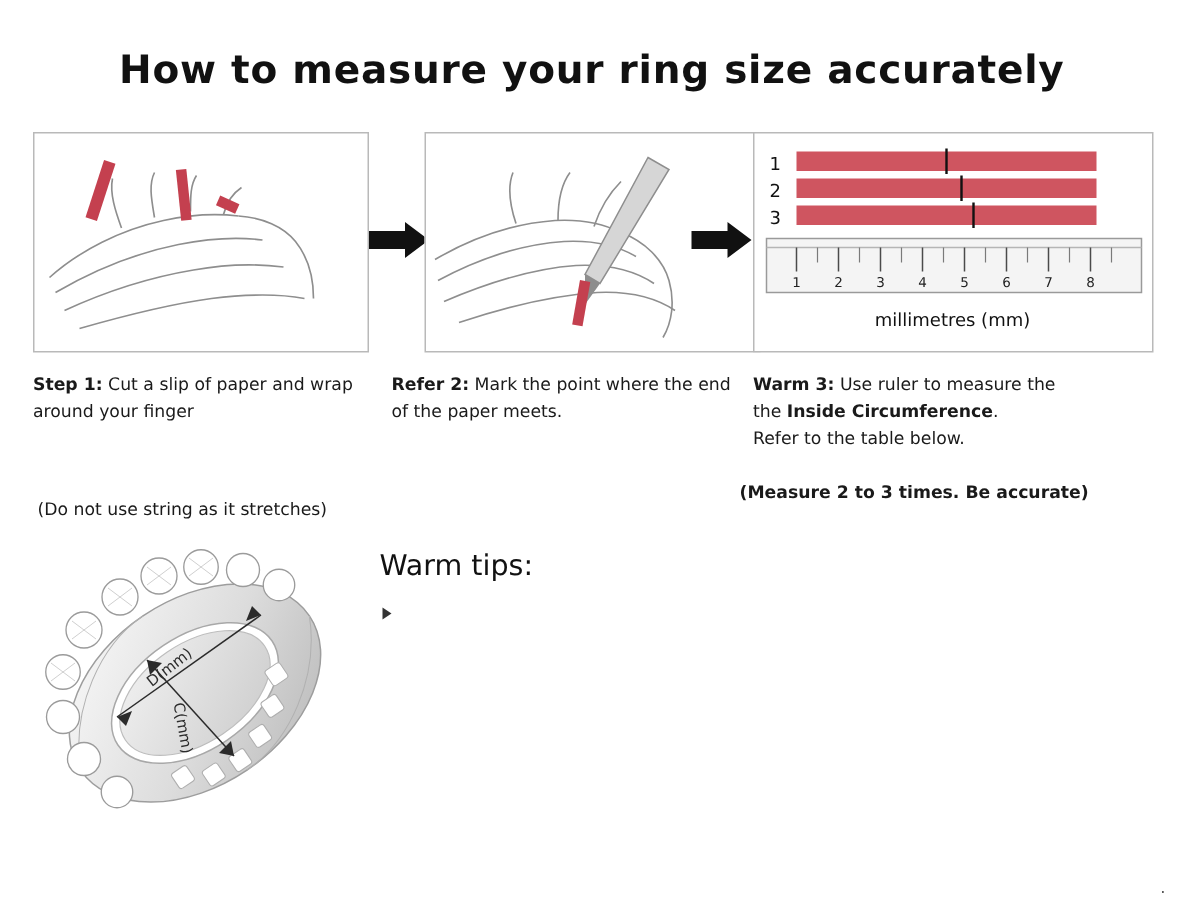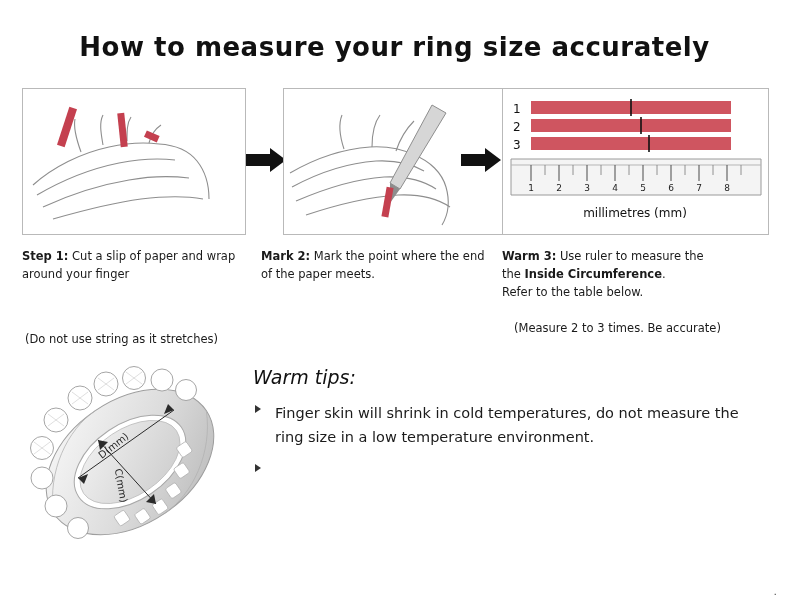--- a/index.html
+++ b/index.html
@@ -82,21 +82,21 @@
   }
   .cap.c1 { left: 0; width: 240px; }
   .cap.c2 { left: 239px; width: 230px; }
   .cap.c3 { left: 480px; width: 265px; }
   .cap b { font-weight: bold; }
   .note {
     position: absolute;
     font-size: 11.5px;
   }
   .note.n1 { left: 3px; top: 83px; }
-  .note.n3 { left: 492px; top: 72px; }
+  .note.n3 { left: 471px; top: 72px; font-weight: bold; }
 
   
   .ring-wrap {
     position: absolute;
     left: 26px;
     top: 352px;
     width: 215px;
     height: 220px;
   }
   .ring-wrap svg { display: block; }
@@ -121,21 +121,20 @@
   .tips {
     position: absolute;
     left: 253px;
     top: 366px;
     width: 500px;
   }
   .tips-title {
     font-size: 19px;
     color: #111;
     margin-bottom: 14px;
-    font-style: italic;
   }
   .tip {
     position: relative;
     padding-left: 22px;
     font-size: 14.5px;
     line-height: 1.65;
     color: #1b1b1b;
     margin-bottom: 11px;
   }
   .tip .bullet {
@@ -272,21 +271,21 @@
         <text x="132" y="128" font-family="DejaVu Sans, sans-serif" font-size="12" fill="#111" text-anchor="middle">millimetres (mm)</text>
       </svg>
     </div>
   </div>
 
   <div class="captions">
     <div class="cap c1">
       <b>Step 1:</b><span> Cut a slip of paper and wrap around your finger</span>
     </div>
     <div class="cap c2">
-      <b>Mark 2:</b><span> Mark the point where the end of the paper meets.</span>
+      <b>Refer 2:</b><span> Mark the point where the end of the paper meets.</span>
     </div>
     <div class="cap c3">
       <b>Warm 3:</b><span> Use ruler to measure the</span><br>
       <span>the </span><b>Inside Circumference</b><span>.</span><br>
       <span>Refer to the table below.</span>
     </div>
     <div class="note n1">(Do not use string as it stretches)</div>
     <div class="note n3">(Measure 2 to 3 times. Be accurate)</div>
   </div>
 
@@ -357,21 +356,17 @@
     </svg>
   </div>
   <div class="ring-label d">D(mm)</div>
   <div class="ring-label c">C(mm)</div>
 
   <div class="tips">
     <div class="tips-title">Warm tips:</div>
 
     <div class="tip">
       <span class="bullet"></span>
-      <span>Finger skin will shrink in cold temperatures, do not measure the ring size in a low temperature environment.</span>
-    </div>
-    <div class="tip">
-      <span class="bullet"></span>
     </div>
   </div>
 
   <div class="corner-dot">.</div>
 </div>
 
 </body></html>

